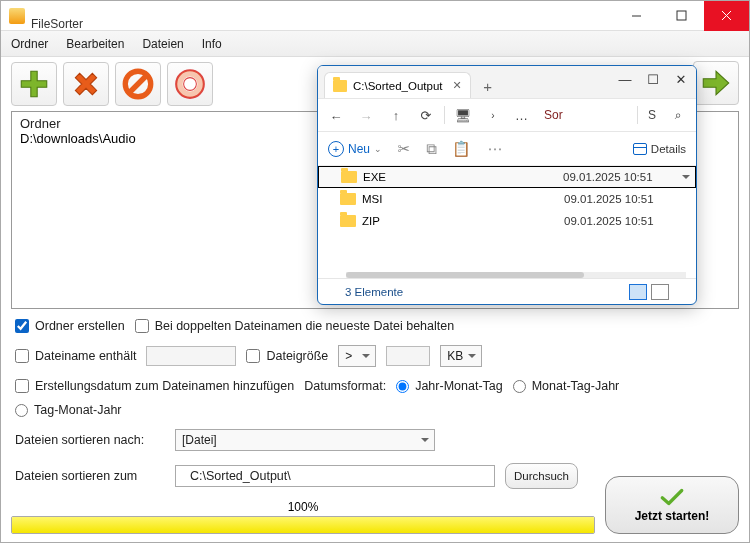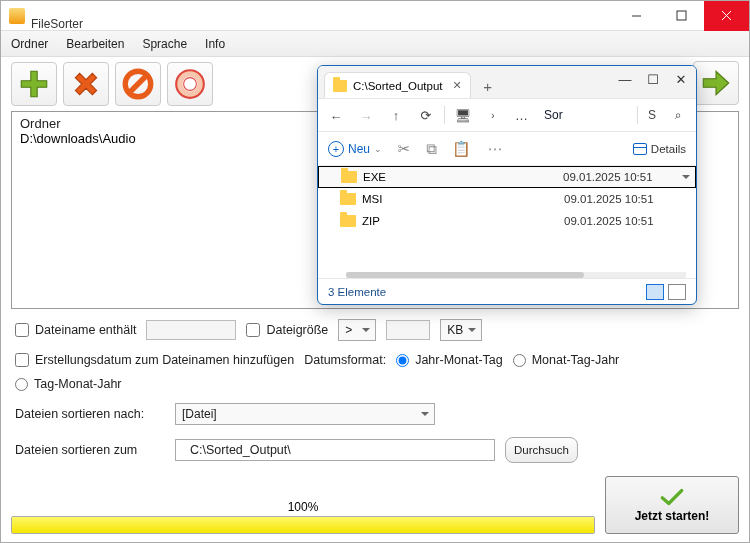--- a/index.html
+++ b/index.html
@@ -47,38 +47,38 @@
 .row-label { width: 150px; font-size: 12.5px; }
 .pathbox { flex: 1; max-width: 320px; height: 22px; border: 1px solid #aaa; background: #fff; padding: 0 14px; font-size: 12.5px; display: flex; align-items: center; }
 .btn-small { height: 22px; border: 1px solid #aaa; background: linear-gradient(#fdfdfd,#ececec); padding: 12px 8px; font-size: 11.5px; border-radius: 8px; display: flex; align-items: center; }
 
 
 .footer { position: absolute; bottom: 8px; left: 10px; right: 10px; display: flex; align-items: flex-end; gap: 10px; }
 .progwrap { flex: 1; }
 .progpct { text-align: center; font-size: 12px; margin-bottom: 2px; }
 .progbar { height: 18px; border: 1px solid #aaa; background: #f5f5f5; border-radius: 2px; overflow: hidden; }
 .progfill { height: 100%; background: linear-gradient(#fff76a,#f5e600); }
-.startbtn { width: 134px; height: 58px; border: 1px solid #888; background: linear-gradient(#f8f8f8,#e4e4e4); border-radius: 3px; display: flex; flex-direction: column; align-items: center; justify-content: center; font-size: 12px; font-weight: bold; gap: 2px; }
+.startbtn { width: 134px; height: 58px; border: 1px solid #888; background: linear-gradient(#f8f8f8,#e4e4e4); border-radius: 14px; display: flex; flex-direction: column; align-items: center; justify-content: center; font-size: 12px; font-weight: bold; gap: 2px; }
 .startbtn svg { width: 26px; height: 20px; }
 
 
 .explorer { position: absolute; left: 316px; top: 64px; width: 380px; height: 240px; background: #fff; border: 1px solid #1868b7; border-radius: 6px; box-shadow: 0 4px 18px rgba(0,0,0,0.25); display: flex; flex-direction: column; overflow: hidden; }
 .ex-tabs { height: 32px; display: flex; align-items: flex-end; background: #f3f3f3; padding: 4px 6px 0 6px; gap: 4px; }
 .ex-tab { background: #fff; border: 1px solid #ddd; border-bottom: none; border-radius: 6px 6px 0 0; height: 26px; display: flex; align-items: center; padding: 0 8px; gap: 6px; font-size: 11.5px; }
 .ex-tab .ficon { width: 14px; height: 12px; background: #ffcf4b; border-radius: 1px; position: relative; }
 .ex-tab .ficon::before { content:''; position:absolute; top:-3px; left:0; width:7px; height:3px; background:#ffcf4b; border-radius:1px 1px 0 0; }
 .ex-tab .x { font-size: 11px; color: #666; margin-left: 4px; }
 .ex-newtab { width: 26px; height: 24px; display: flex; align-items: center; justify-content: center; color: #666; font-size: 15px; }
 .ex-winbtns { position: absolute; right: 6px; top: 6px; display: flex; gap: 10px; font-size: 13px; color: #333; }
 .ex-winbtns span { width: 18px; text-align: center; }
 
 .ex-nav { height: 34px; border-top: 1px solid #e6e6e6; border-bottom: 1px solid #e6e6e6; background: #fff; display: flex; align-items: center; padding: 0 10px; gap: 14px; color: #444; font-size: 13px; }
 .ex-nav .navicon { width: 16px; height: 16px; display: flex; align-items: center; justify-content: center; }
 .ex-nav .sep { width:1px; height:18px; background:#ddd; margin:0 -4px; }
-.ex-nav .crumb { font-size: 12px; color:#0f172a; }
+.ex-nav .crumb { font-size: 12px; color:#7f1d1d; }
 .ex-nav .sicon { margin-left: auto; }
 
 .ex-tools { height: 34px; display: flex; align-items: center; padding: 0 10px; gap: 16px; border-bottom: 1px solid #eee; }
 .ex-new { display: flex; align-items: center; gap: 4px; color: #0a64c7; font-size: 12px; }
 .ex-new .plus { width:16px; height:16px; border:1.4px solid #0a64c7; border-radius:50%; display:flex; align-items:center; justify-content:center; font-size:11px; }
 .ex-tools .ticon { color:#888; font-size:15px; }
 .ex-details { margin-left:auto; display:flex; align-items:center; gap:4px; font-size:11.5px; color:#333; }
 .ex-details .di { width:14px; height:12px; border:1.4px solid #0a64c7; border-radius:2px; position:relative; }
 .ex-details .di::after { content:''; position:absolute; left:-1px; right:-1px; top:3px; height:1.4px; background:#0a64c7; }
 
@@ -92,21 +92,21 @@
 .ex-row { height: 22px; display: flex; align-items: center; padding: 0 2px; font-size: 11.5px; }
 .ex-row.sel { outline: 1px solid #000; outline-offset: -1px; }
 .ex-row .cb { width:20px; }
 .ex-row .rname { flex:1; display:flex; align-items:center; gap:6px; }
 .ex-row .fic { width: 16px; height: 12px; background:#ffcf4b; border-radius:1px; position:relative; }
 .ex-row .fic::before { content:''; position:absolute; top:-3px; left:0; width:7px; height:3px; background:#ffcf4b; border-radius:1px 1px 0 0; }
 .ex-row .rdate { width: 130px; color: #333; }
 .ex-scroll { height: 6px; background: #eee; margin: 2px 10px 0 28px; }
 .ex-scroll .thumb { width: 70%; height:100%; background:#ccc; border-radius:3px; }
 
-.ex-status { height: 26px; border-top: 1px solid #e6e6e6; display: flex; align-items: center; padding: 0 10px; font-size: 11.5px; color: #1a4e8a; }
+.ex-status { height: 26px; border-top: 1px solid #e6e6e6; display: flex; align-items: center; padding: 0 27px; font-size: 11.5px; color: #1a4e8a; }
 .ex-status .viewbtns { margin-left: auto; display: flex; gap: 4px; }
 .ex-status .vb { width: 18px; height: 16px; border: 1px solid #888; background:#fff; }
 .ex-status .vb.active { background: #cde3f8; border-color:#1a72d8; }
 
 </style>
 </head>
 <body>
 
 <div class="titlebar">
   <div class="app-icon"></div>
@@ -127,21 +127,21 @@
           <line x1="1" y1="1" x2="10" y2="10" stroke="#fff"></line>
           <line x1="10" y1="1" x2="1" y2="10" stroke="#fff"></line>
         </svg>
       </div>
   </div>
 </div>
 
 <div class="menubar">
   <span>Ordner</span>
   <span>Bearbeiten</span>
-  <span>Sprache</span>
+  <span>Dateien</span>
   <span>Info</span>
 </div>
 
 <div class="toolbar">
   <div class="tbtn">
     <svg viewBox="0 0 32 32">
         <path fill="#7db52b" stroke="#4e7a12" stroke-width="1" d="M13 4h6v9h9v6h-9v9h-6v-9H4v-6h9z"></path>
       </svg>
   </div>
   <div class="tbtn">
@@ -168,20 +168,30 @@
       </svg>
   </div>
 </div>
 
 <div class="folder-area">
   <div class="hdr">Ordner</div>
   <div>D:\downloads\Audio</div>
 </div>
 
 <div class="opts">
+  <div class="optrow">
+    <label>
+        <input type="checkbox" checked="" style="">
+        <span>Ordner erstellen</span>
+      </label>
+    <label>
+        <input type="checkbox" style="">
+        <span>Bei doppelten Dateinamen die neueste Datei behalten</span>
+      </label>
+  </div>
   <div class="optrow">
     <label>
         <input type="checkbox" style="">
         <span>Dateiname enthält</span>
       </label>
     <input class="textbox lg" style="">
     <label>
         <input type="checkbox" style="">
         <span>Dateigröße</span>
       </label>

